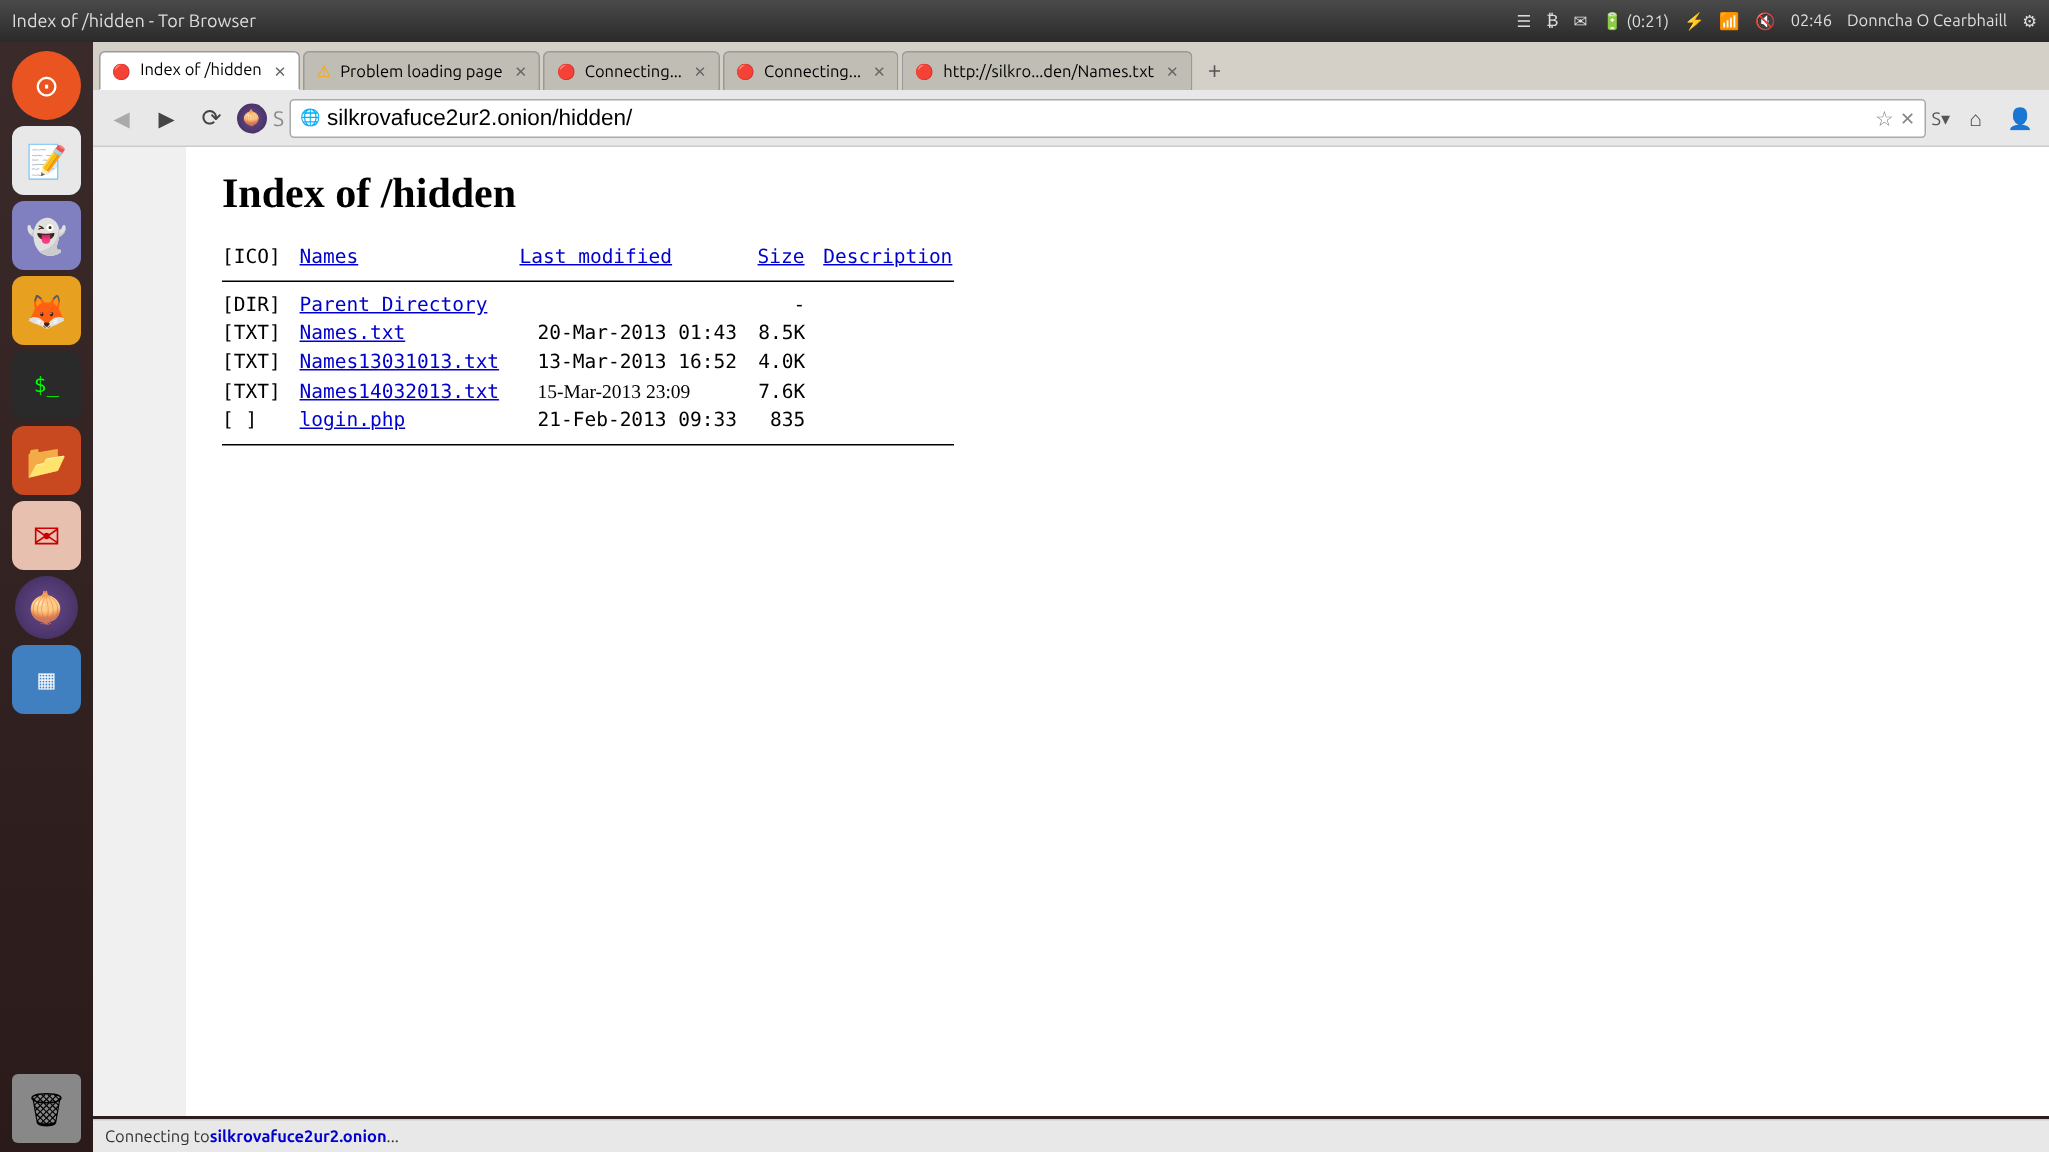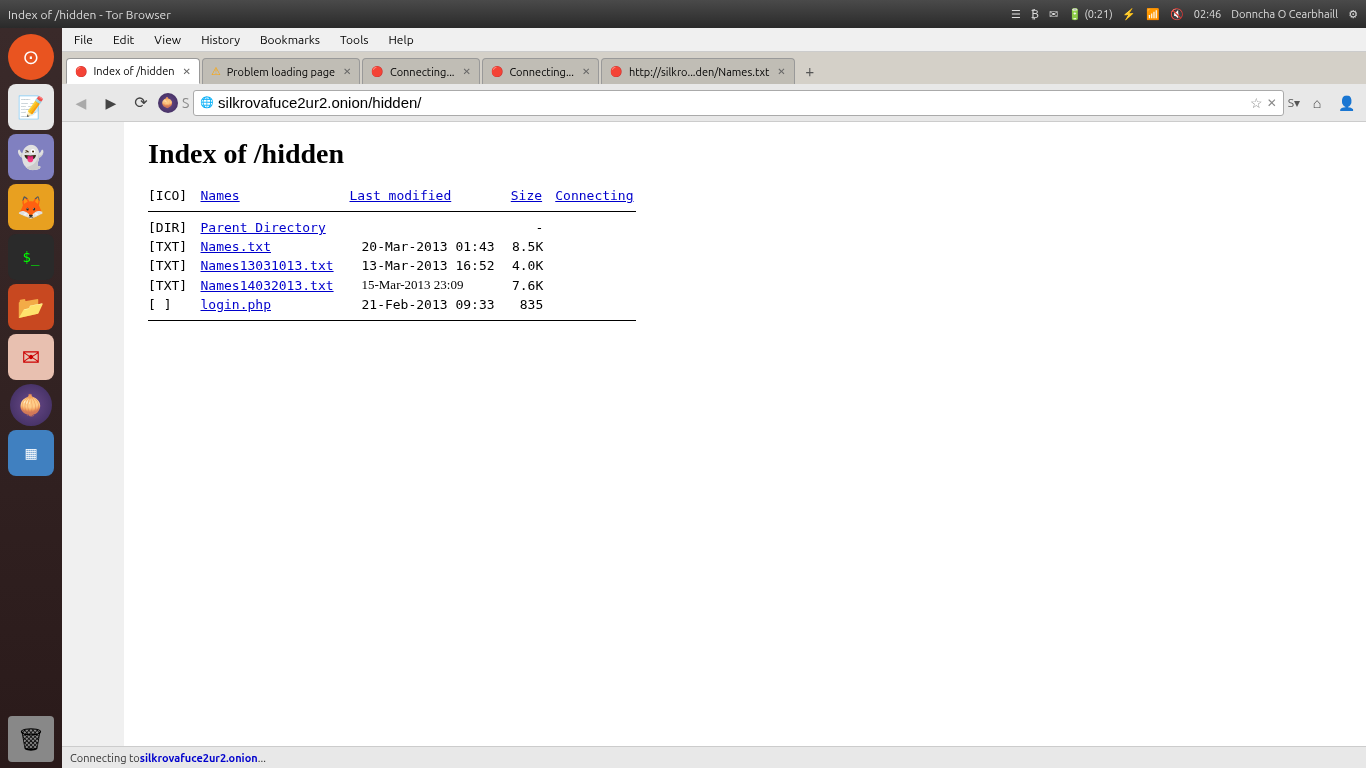--- a/index.html
+++ b/index.html
@@ -279,29 +279,20 @@
     <span style="color:#fff;font-size:14px;">▦</span>
   </div>
   <div style="flex:1"></div>
   <div class="dock-icon" style="background:#888;border-radius:4px;">
     <span>🗑</span>
   </div>
 </div>
 
 <div class="browser" style="margin-left:62px;">
 
-  <div class="menubar">
-    <span class="menubar-item">File</span>
-    <span class="menubar-item">Edit</span>
-    <span class="menubar-item">View</span>
-    <span class="menubar-item">History</span>
-    <span class="menubar-item">Bookmarks</span>
-    <span class="menubar-item">Tools</span>
-    <span class="menubar-item">Help</span>
-  </div>
 
   <div class="tabbar">
     <div class="tab active">
       <span style="color:#c00;font-size:10px;">🔴</span>
       <span>Index of /hidden</span>
       <span class="tab-close">✕</span>
     </div>
     <div class="tab inactive">
       <span style="color:#ffa500;">⚠</span>
       <span>Problem loading page</span>
@@ -348,21 +339,21 @@
 
   <div class="main-area">
     <h1 class="page-title">Index of /hidden</h1>
     <table class="file-table">
       <thead>
         <tr>
           <th class="ico-col">[ICO]</th>
           <th>Names</th>
           <th>Last modified</th>
           <th>Size</th>
-          <th>Connecting</th>
+          <th>Description</th>
         </tr>
         <tr>
             <td colspan="5">
               <hr class="separator">
             </td>
           </tr>
       </thead>
       <tbody id="file-table-body">
       <tr>
             <td style="font-family: monospace;">[DIR]</td>

